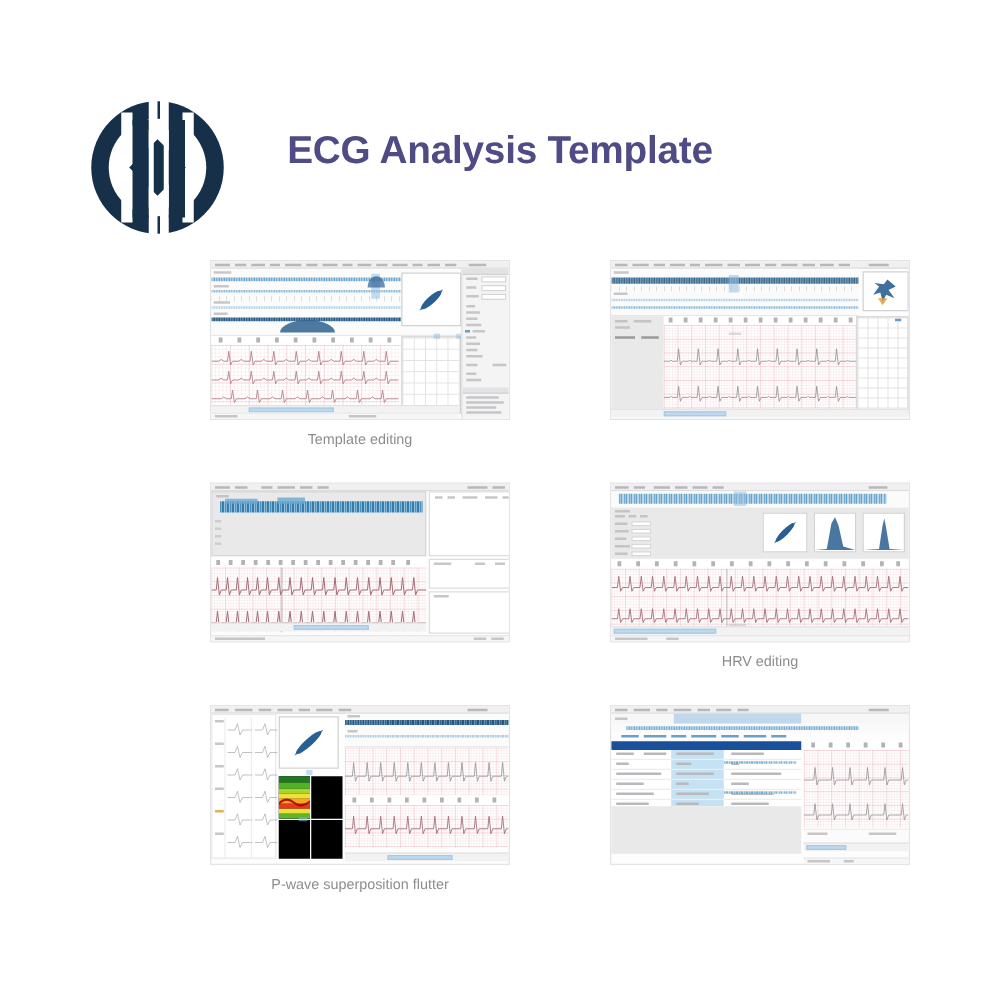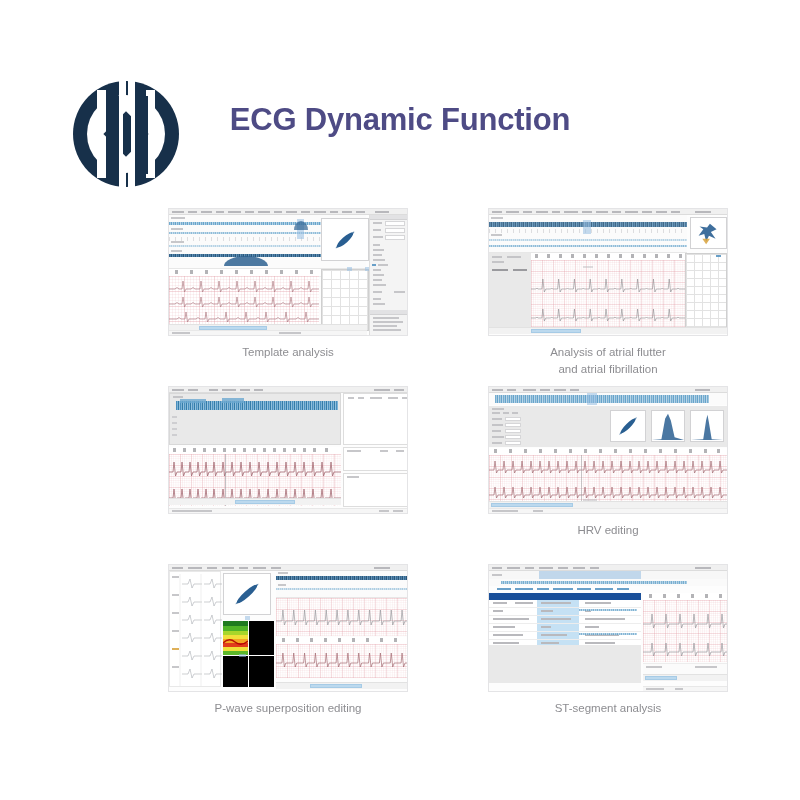--- a/index.html
+++ b/index.html
@@ -235,21 +235,21 @@
       <rect x="65" y="18" width="13" height="78" fill="#17304a"></rect>
 
       <rect x="40" y="40" width="32" height="32" fill="#17304a" transform="rotate(45 56 56)"></rect>
 
       <rect x="49" y="26" width="4" height="62" fill="#ffffff"></rect>
       <rect x="61" y="26" width="4" height="62" fill="#ffffff"></rect>
     </svg>
   </div>
 
   <div class="title">
-    <span class="l2">ECG Dynamic Function</span>
+    <span class="l2">ECG Analysis Template</span>
   </div>
 </div>
 
 <div class="grid">
 
   <div class="row">
 
     <div class="cell left">
       <div class="shot">
         <div class="menubar">
@@ -377,21 +377,21 @@
           <span class="lbl" style="left:3px;top:83px;width:8px"></span>
           <span class="lbl" style="left:3px;top:88px;width:12px"></span>
           <div class="sb-head" style="top:95px;"></div>
           <span class="lbl" style="left:3px;top:102px;width:26px"></span>
           <span class="lbl" style="left:3px;top:106px;width:30px"></span>
           <span class="lbl" style="left:3px;top:110px;width:24px"></span>
           <span class="lbl" style="left:3px;top:114px;width:28px"></span>
         </div>
       </div>
       <div class="caption">
-        <span>Template analysis</span>
+        <span>Template editing</span>
       </div>
     </div>
 
     <div class="cell right">
       <div class="shot">
         <div class="menubar">
           <span class="mi" style="left:3px;width:10px"></span>
             <span class="mi" style="left:17px;width:13px"></span>
           <span class="mi" style="left:34px;width:9px"></span>
             <span class="mi" style="left:47px;width:12px"></span>
@@ -475,24 +475,20 @@
           </div>
           <span class="lbl" style="left:52px;top:6px;width:10px;opacity:.5"></span>
         </div>
 
         <div class="caliper" style="right:0;top:44px;width:42px;height:78px;background-size:8px 8px,8px 8px;"></div>
         <span class="lbl blue" style="right:6px;top:46px;width:5px"></span>
 
         <div class="scroll" style="bottom:1px;">
           <div class="thumb" style="left:42px;width:50px;"></div>
         </div>
-      </div>
-      <div class="caption">
-        <span>Analysis of atrial flutter</span>
-        <span class="c2">and atrial fibrillation</span>
       </div>
     </div>
   </div>
 
   <div class="row" style="margin-top:8px;">
 
     <div class="cell left">
       <div class="shot">
         <div class="menubar">
           <span class="mi" style="left:3px;width:12px"></span>
@@ -810,21 +806,21 @@
                    L105 15 L106 5 L107.5 19 L109 15 L116 15 L117 5 L118.5 19 L120 15 L127 15 L128 5 L129.5 19 L131 15 L133 15"></path>
             </svg>
           </div>
         </div>
 
         <div class="scroll" style="bottom:2px;left:107px;">
           <div class="thumb" style="left:34px;width:52px;"></div>
         </div>
       </div>
       <div class="caption">
-        <span>P-wave superposition editing</span>
+        <span>P-wave superposition flutter</span>
       </div>
     </div>
 
     <div class="cell right">
       <div class="shot">
         <div class="menubar">
           <span class="mi" style="left:3px;width:10px"></span>
             <span class="mi" style="left:18px;width:13px"></span>
           <span class="mi" style="left:36px;width:9px"></span>
             <span class="mi" style="left:50px;width:14px"></span>
@@ -920,18 +916,15 @@
           <span class="lbl" style="right:10px;top:2px;width:22px"></span>
         </div>
         <div class="scroll" style="left:154px;top:109px;right:0;">
           <div class="thumb" style="left:2px;width:32px;"></div>
         </div>
         <div class="statusbar" style="bottom:0;left:154px;right:0;">
           <span class="lbl" style="left:3px;top:1px;width:18px"></span>
           <span class="lbl" style="left:32px;top:1px;width:8px"></span>
         </div>
       </div>
-      <div class="caption">
-        <span>ST-segment analysis</span>
-      </div>
     </div>
   </div>
 </div>
 
 </body></html>

